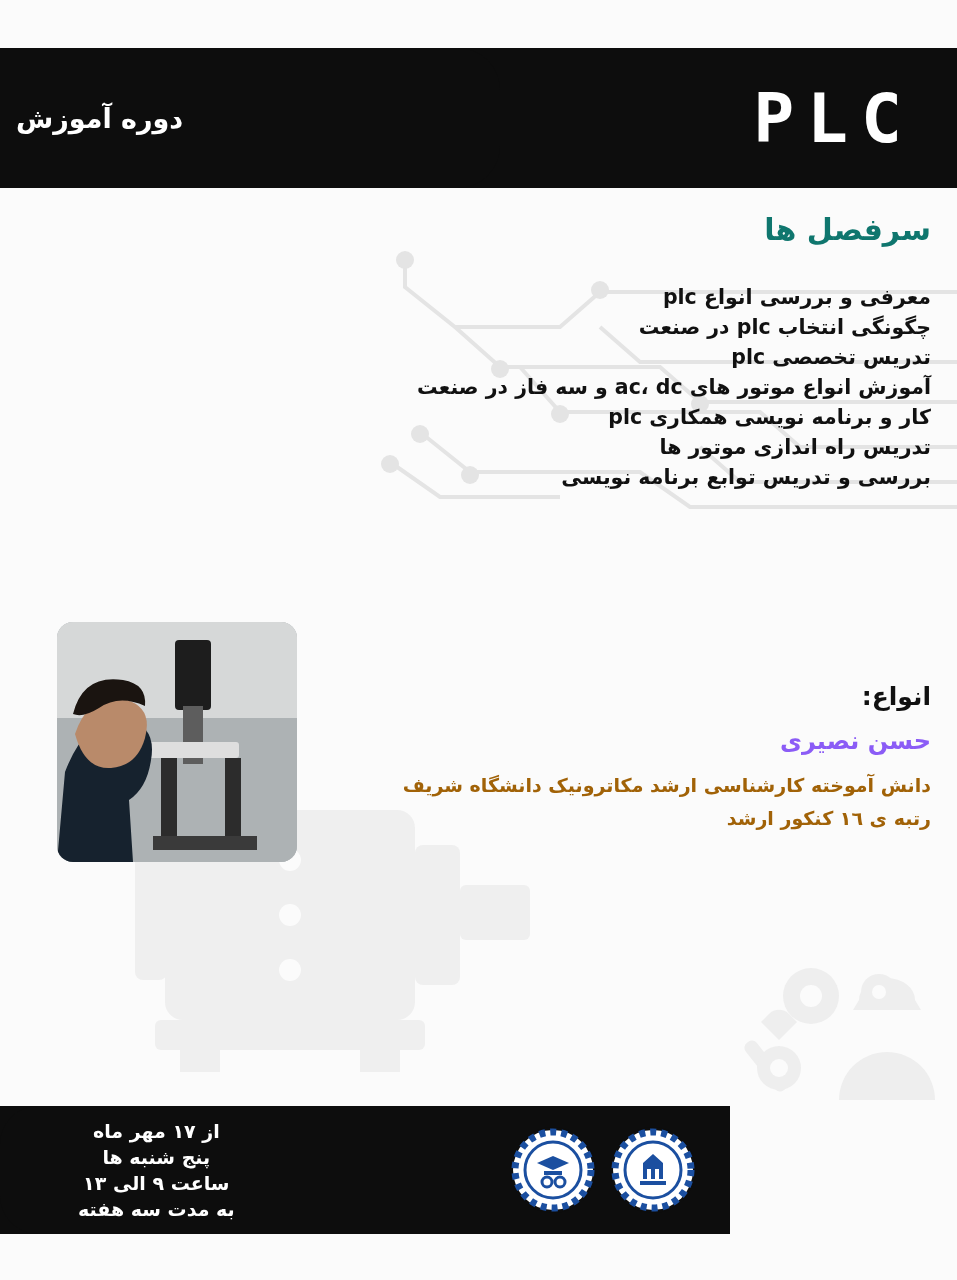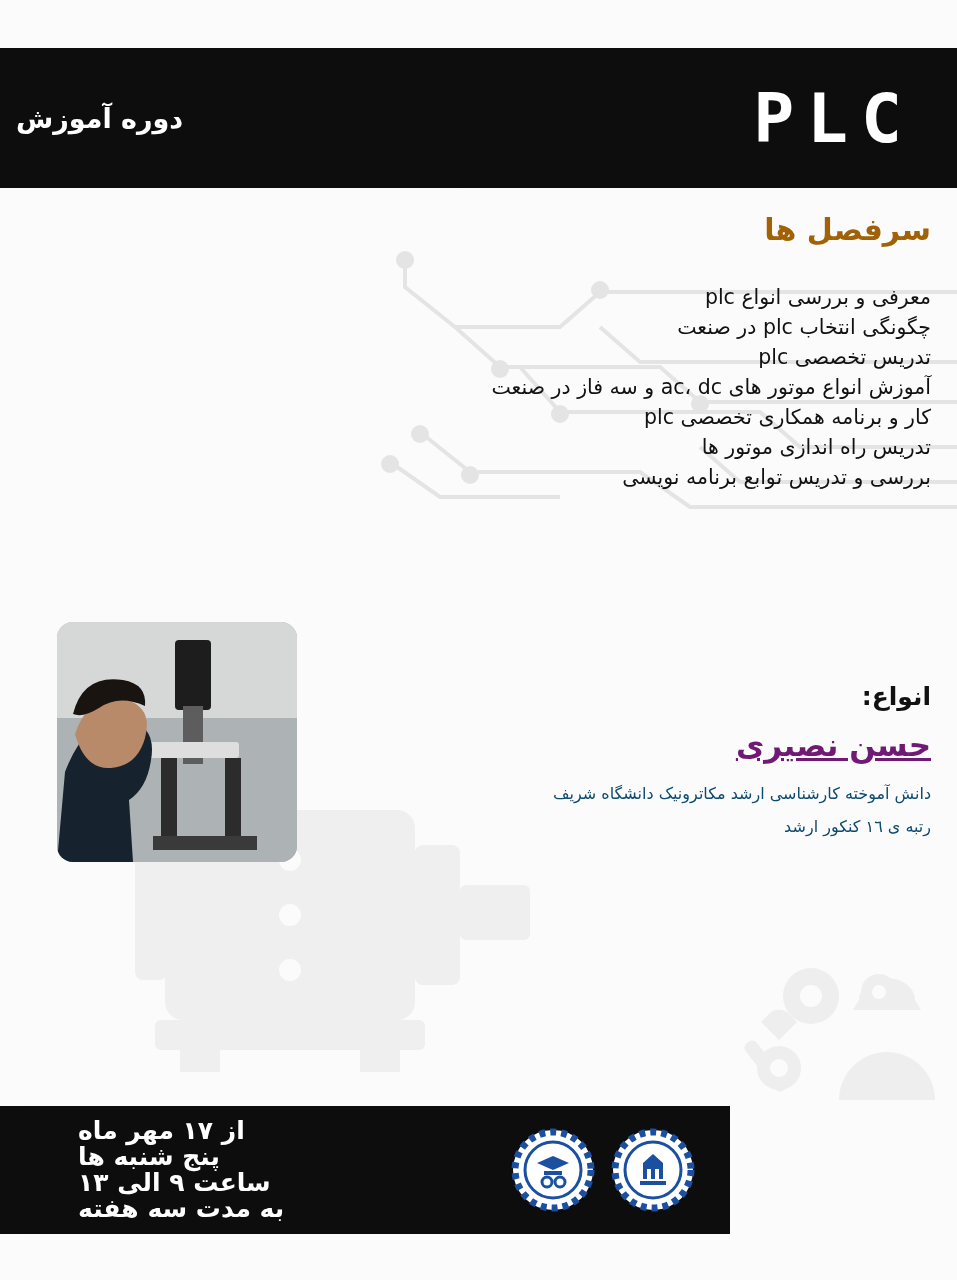--- a/index.html
+++ b/index.html
@@ -81,37 +81,37 @@
     width: 957px;
     height: 300px;
     pointer-events: none;
   }
 
   
   .syllabus-heading {
     position: absolute;
     top: 212px;
     right: 26px;
-    color: #a16207;
+    color: #0f766e;
     font-size: 30px;
     font-weight: bold;
   }
   .syllabus-list {
     position: absolute;
     top: 282px;
     right: 26px;
     width: 700px;
     list-style: none;
     margin: 0;
     padding: 0;
   }
   .syllabus-list li {
     color: #111111;
     font-size: 20.5px;
-    font-weight: normal;
+    font-weight: bold;
     line-height: 30px;
     text-align: right;
     white-space: nowrap;
   }
 
   
   .bg-motor {
     position: absolute;
     left: 95px;
     top: 790px;
@@ -145,31 +145,30 @@
     width: 640px;
     text-align: right;
   }
   .instructor-label {
     color: #111111;
     font-size: 25px;
     font-weight: bold;
     margin-bottom: 16px;
   }
   .instructor-name {
-    color: #701a75;
-    font-size: 31px;
+    color: #8b5cf6;
+    font-size: 24px;
     font-weight: bold;
     margin-bottom: 16px;
-    text-decoration: underline;
   }
   .instructor-bio p {
     margin: 0 0 4px 0;
-    color: #0c4a6e;
-    font-size: 16px;
-    font-weight: normal;
+    color: #a16207;
+    font-size: 19px;
+    font-weight: bold;
     line-height: 29px;
   }
 
   
   .footer-bar {
     position: absolute;
     left: 0;
     bottom: 46px;
     width: 730px;
     height: 128px;
@@ -192,23 +191,23 @@
     width: 730px;
     height: 128px;
     display: flex;
     flex-direction: row;
     align-items: center;
     justify-content: space-between;
     padding: 0 34px 0 40px;
     box-sizing: border-box;
   }
   .footer-schedule {
-    text-align: left;
+    text-align: center;
     color: #ffffff;
-    font-size: 25px;
+    font-size: 19px;
     font-weight: bold;
     line-height: 26px;
     margin-left: 38px;
   }
   .footer-logos {
     display: flex;
     flex-direction: row;
     align-items: center;
     gap: 14px;
   }
@@ -254,21 +253,21 @@
       <circle cx="700" cy="172" r="9"></circle>
     </g>
   </svg>
 
   <div class="syllabus-heading">سرفصل ها</div>
   <ul class="syllabus-list">
     <li>معرفی و بررسی انواع plc</li>
     <li>چگونگی انتخاب plc در صنعت</li>
     <li>تدریس تخصصی plc</li>
     <li>آموزش انواع موتور های ac، dc و سه فاز در صنعت</li>
-    <li>کار و برنامه همکاری تخصصی plc</li>
+    <li>کار و برنامه نویسی همکاری plc</li>
     <li>تدریس راه اندازی موتور ها</li>
     <li>بررسی و تدریس توابع برنامه نویسی</li>
   </ul>
 
   <svg class="bg-motor" viewBox="0 0 480 300">
     <g fill="#efefef">
       <rect x="70" y="20" width="250" height="210" rx="18"></rect>
       <rect x="320" y="55" width="45" height="140" rx="8"></rect>
       <rect x="365" y="95" width="70" height="55" rx="6"></rect>
       <rect x="40" y="60" width="32" height="130" rx="8"></rect>

